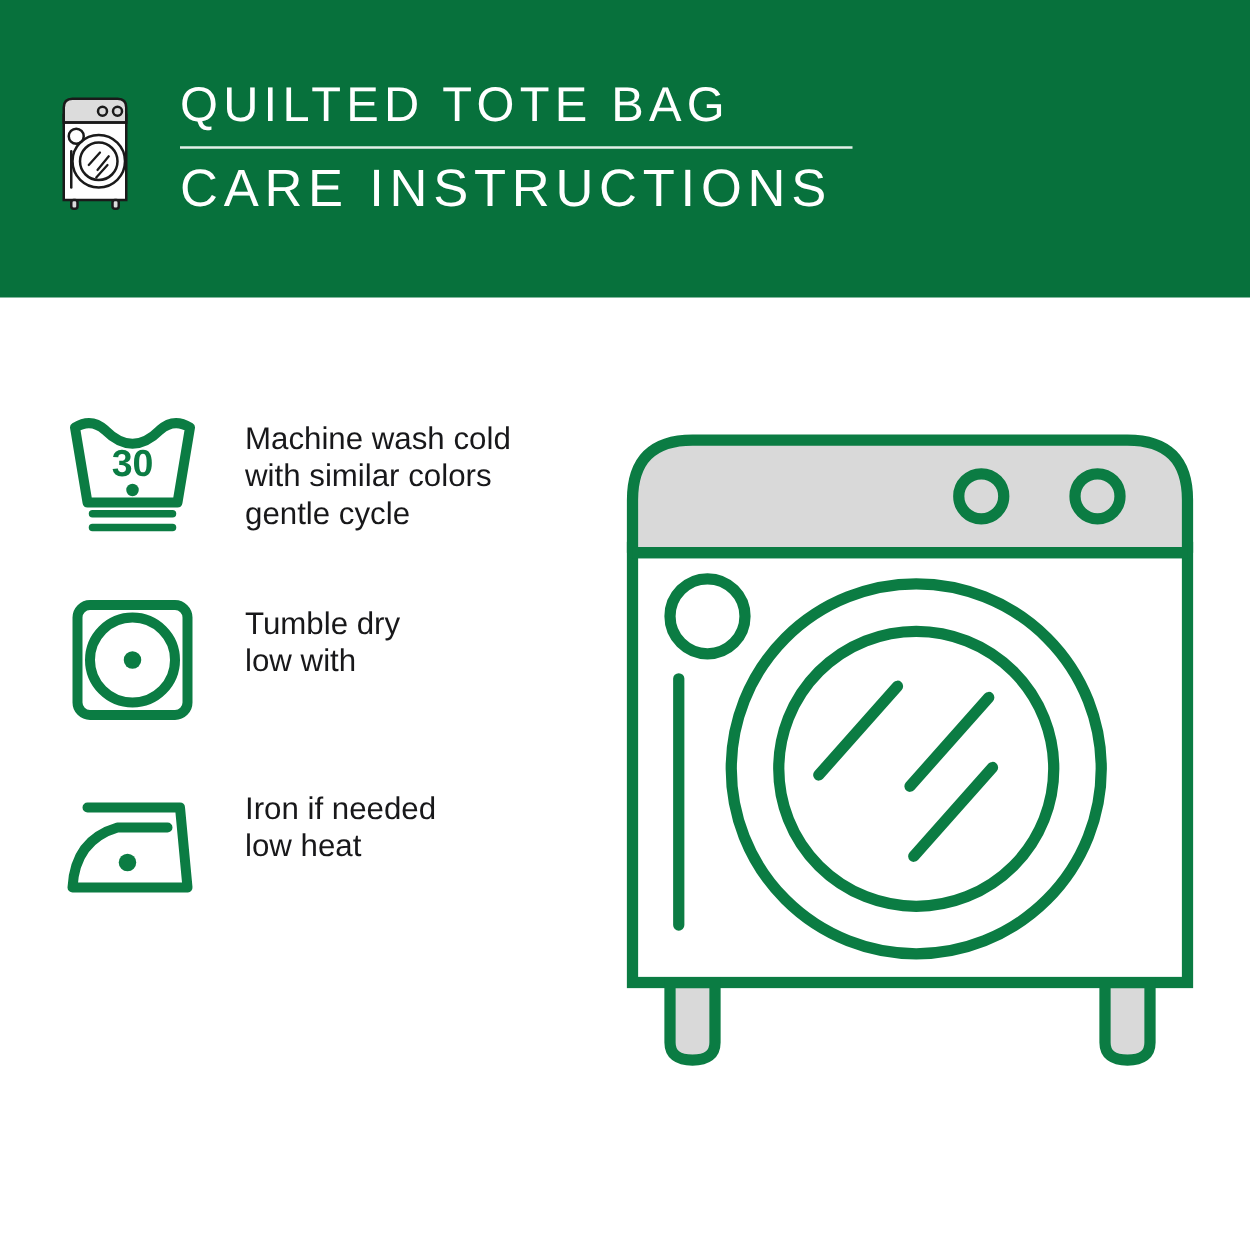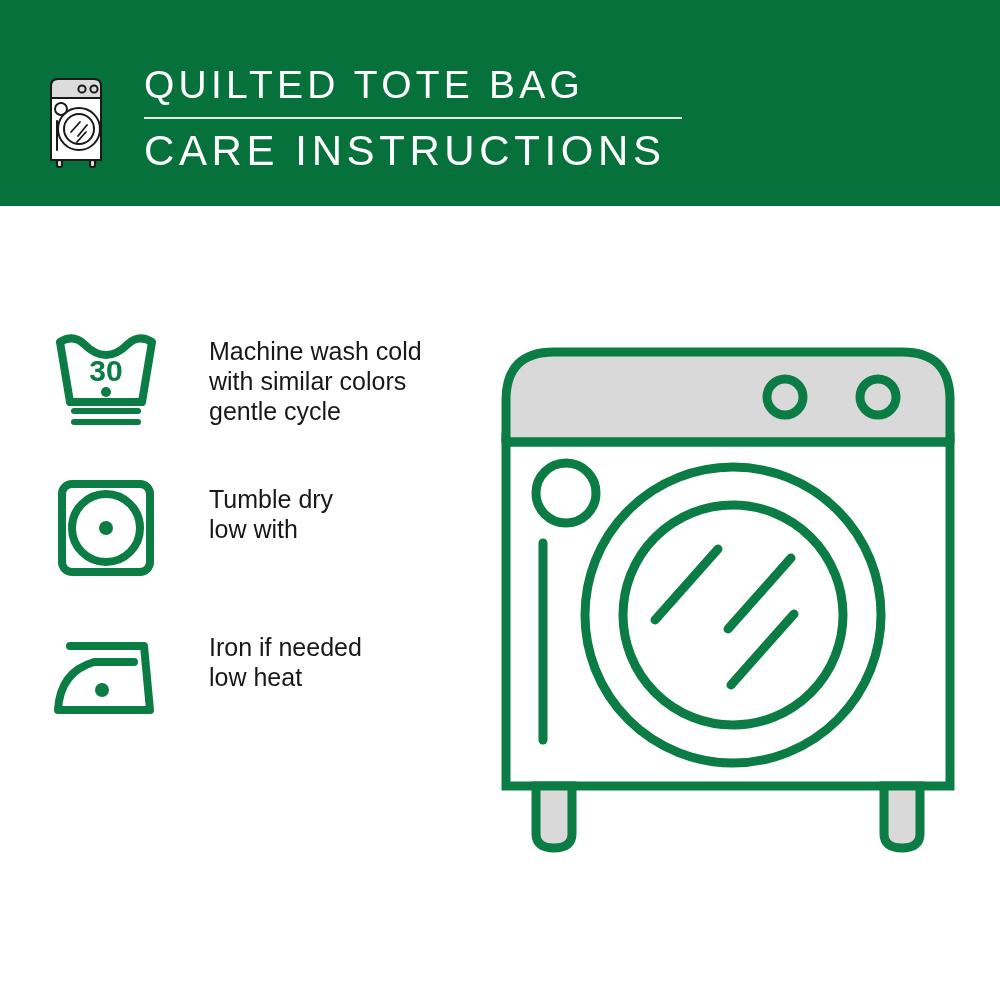--- a/index.html
+++ b/index.html
@@ -14,21 +14,21 @@
     overflow: hidden;
     position: relative;
   }
 
   
   #header-band {
     position: absolute;
     left: 0;
     top: 0;
     width: 1000px;
-    height: 206px;
+    height: 238px;
     background: #07713C;
   }
   #header-inner {
     position: absolute;
     left: 44px;
     top: 62px;
     display: flex;
     align-items: flex-start;
   }
   #header-logo-icon {
@@ -79,21 +79,21 @@
     min-height: 105px;
   }
   .instruction-symbol {
     width: 112px;
     flex: 0 0 112px;
     display: flex;
     align-items: flex-start;
     justify-content: center;
   }
   .instruction-text {
-    margin-left: 47px;
+    margin-left: 34px;
     padding-top: 6px;
     color: #18181a;
     font-size: 25px;
     line-height: 30px;
     font-weight: 400;
     white-space: pre-line;
   }
 
   
   #washer-illustration {

